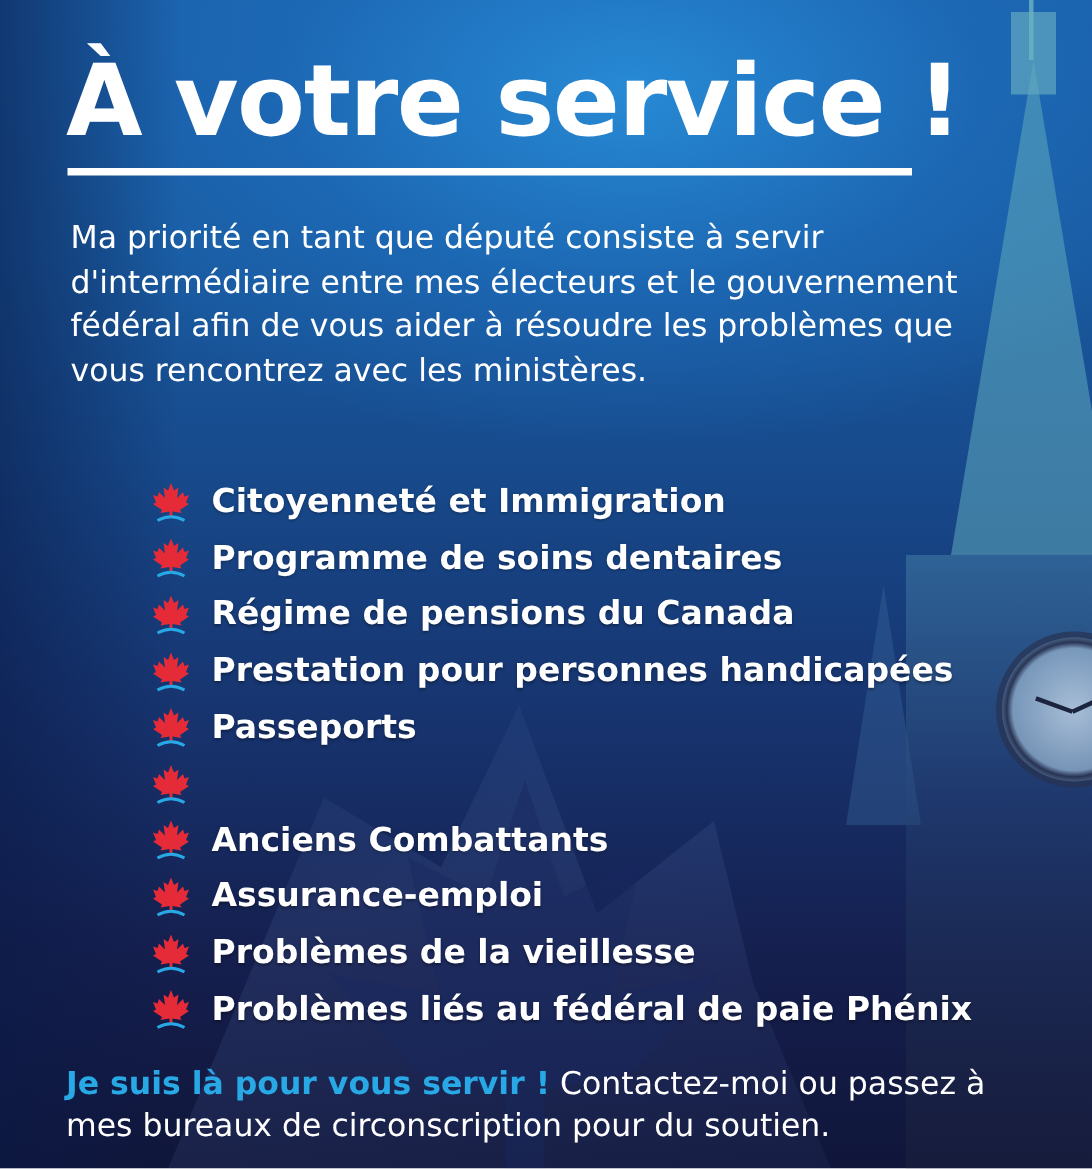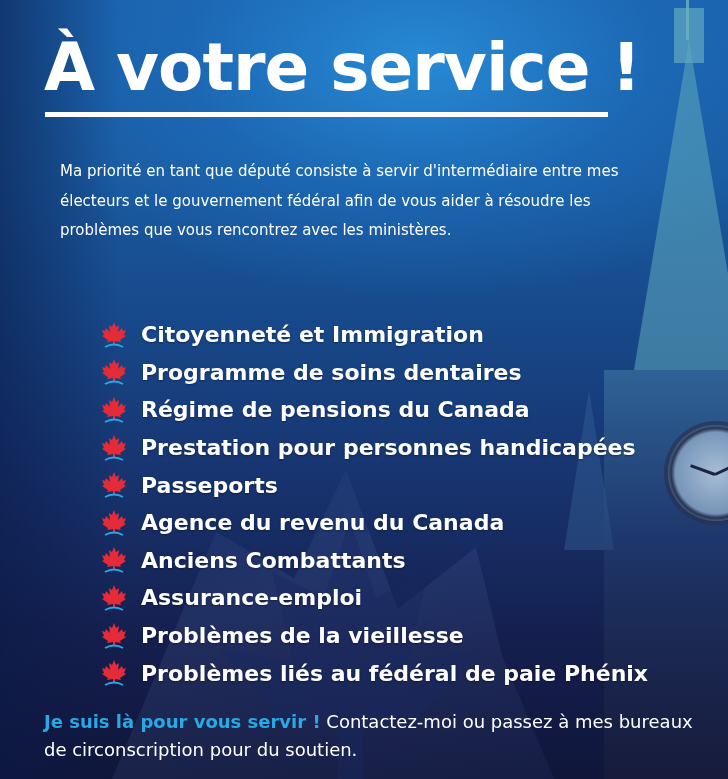--- a/index.html
+++ b/index.html
@@ -61,41 +61,41 @@
     
     .content { position: absolute; left: 0; top: 0; width: 728px; height: 779px; }
     .title {
       position: absolute; left: 44px; top: 28px; margin: 0;
       font-family: "DejaVu Sans", sans-serif; font-weight: bold;
       font-size: 66px; line-height: 80px; color: #ffffff; letter-spacing: -1px;
       white-space: nowrap;
     }
     .title-underline { position: absolute; left: 45px; top: 112px; width: 563px; height: 5px; background: #ffffff; }
     .intro {
-      position: absolute; left: 44px; top: 141px; width: 600px; margin: 16px;
+      position: absolute; left: 44px; top: 141px; width: 600px; margin: 3px;
       font-family: "DejaVu Sans", sans-serif;
-      font-size: 15px; line-height: 29.5px; color: #ffffff; font-weight: normal;
+      font-size: 21px; line-height: 29.5px; color: #ffffff; font-weight: normal;
     }
     .highlight {
       position: absolute; left: 44px; top: 253px; width: 580px; margin: 0;
       font-family: "DejaVu Sans", sans-serif; font-weight: bold;
       font-size: 17.5px; line-height: 27px; color: #29a8e6;
     }
     .service-list { position: absolute; left: 101px; top: 316px; margin: 0; padding: 0; list-style: none; }
     .service-item { display: flex; align-items: center; height: 37.6px; }
     .leaf-icon { width: 26px; height: 28px; margin-right: 14px; flex: 0 0 26px; }
     .service-label {
       font-family: "DejaVu Sans", sans-serif; font-weight: bold;
       font-size: 22px; color: #ffffff; white-space: nowrap;
       text-shadow: 0 1px 2px rgba(0,0,0,0.35);
     }
     .closing {
       position: absolute; left: 44px; top: 708px; width: 660px; margin: 0;
       font-family: "DejaVu Sans", sans-serif;
-      font-size: 18px; line-height: 28px; color: #ffffff;
+      font-size: 21px; line-height: 28px; color: #ffffff;
     }
     .closing-emph { color: #29a8e6; font-weight: bold; }
   </style>
 </head>
 <body>
 
 <div class="poster">
   <div class="vignette-left"></div>
 
   <div class="flag"></div>
@@ -153,21 +153,20 @@
             <path d="M13 1 L15 6 L18 4 L17 11 L21 7 L22 10 L25 9 L23 14 L25 15 L19 19 L20 21 L14 20 L14 23 L12 23 L12 20 L6 21 L7 19 L1 15 L3 14 L1 9 L4 10 L5 7 L9 11 L8 4 L11 6 Z" fill="#e52b38"></path>
             <path d="M4 26 Q13 21 22 26" stroke="#29a8e6" stroke-width="2" fill="none"></path>
           </svg>
         <span class="service-label">Passeports</span>
       </li>
       <li class="service-item">
         <svg class="leaf-icon" viewBox="0 0 26 28">
             <path d="M13 1 L15 6 L18 4 L17 11 L21 7 L22 10 L25 9 L23 14 L25 15 L19 19 L20 21 L14 20 L14 23 L12 23 L12 20 L6 21 L7 19 L1 15 L3 14 L1 9 L4 10 L5 7 L9 11 L8 4 L11 6 Z" fill="#e52b38"></path>
             <path d="M4 26 Q13 21 22 26" stroke="#29a8e6" stroke-width="2" fill="none"></path>
           </svg>
-        <span class="service-label">Agence du revenu du Canada</span>
       </li>
       <li class="service-item">
         <svg class="leaf-icon" viewBox="0 0 26 28">
             <path d="M13 1 L15 6 L18 4 L17 11 L21 7 L22 10 L25 9 L23 14 L25 15 L19 19 L20 21 L14 20 L14 23 L12 23 L12 20 L6 21 L7 19 L1 15 L3 14 L1 9 L4 10 L5 7 L9 11 L8 4 L11 6 Z" fill="#e52b38"></path>
             <path d="M4 26 Q13 21 22 26" stroke="#29a8e6" stroke-width="2" fill="none"></path>
           </svg>
         <span class="service-label">Anciens Combattants</span>
       </li>
       <li class="service-item">
         <svg class="leaf-icon" viewBox="0 0 26 28">

